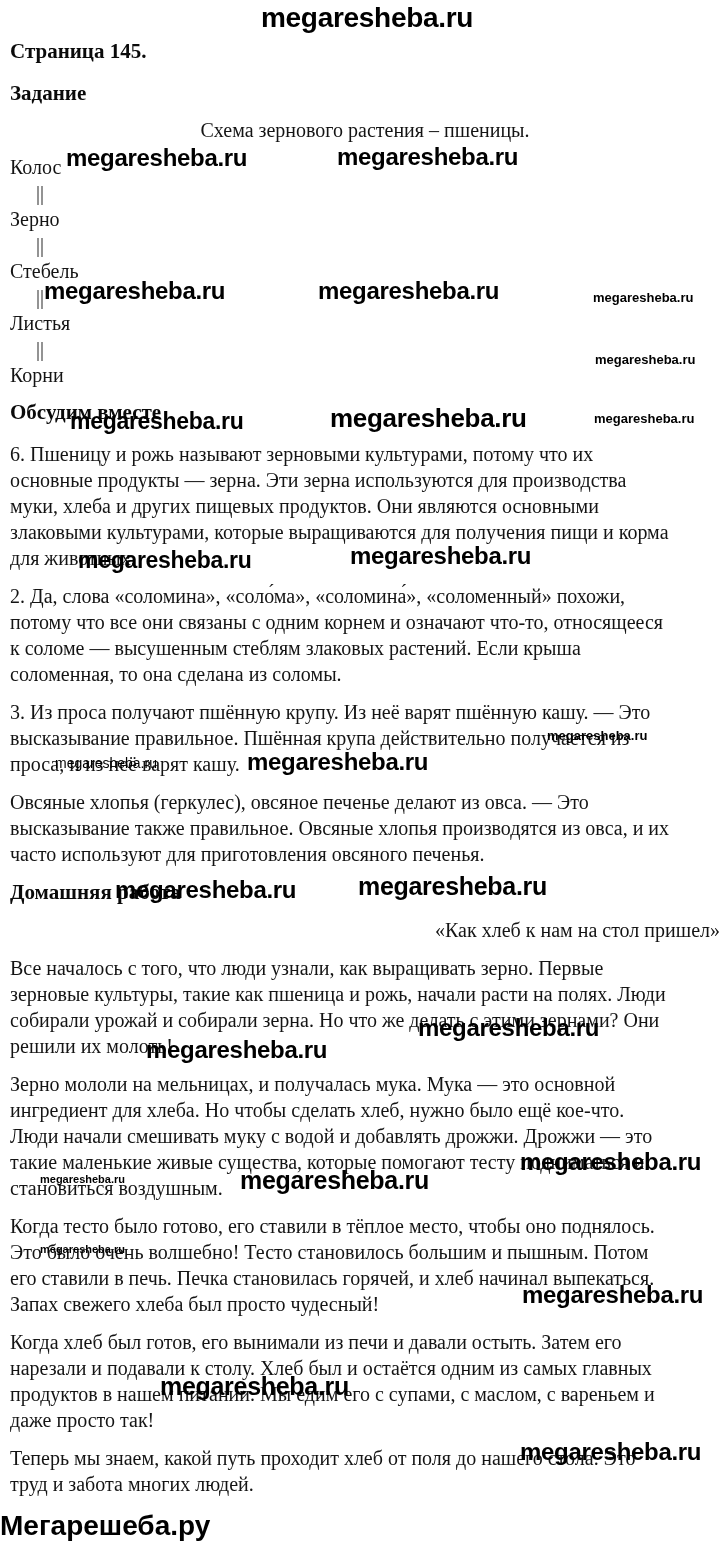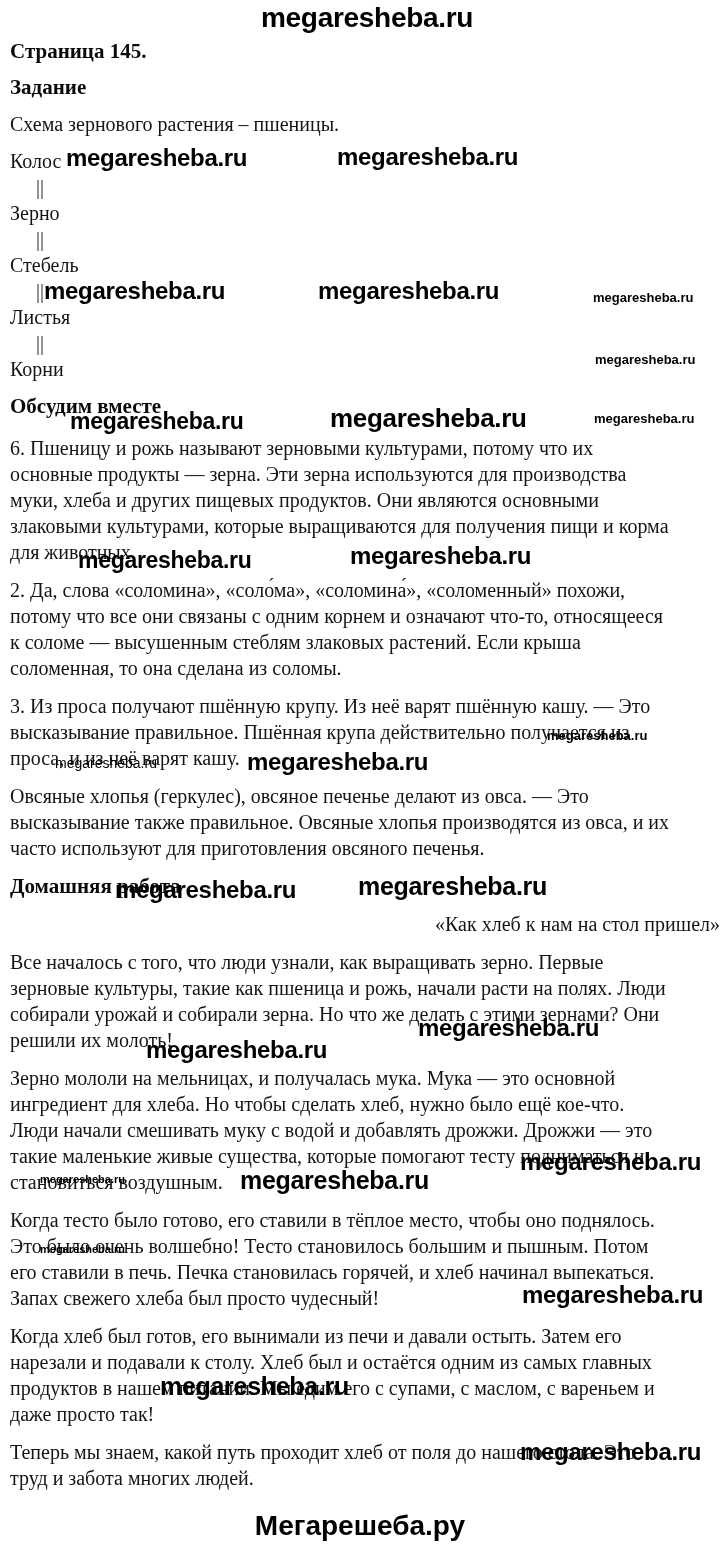--- a/index.html
+++ b/index.html
@@ -25,22 +25,22 @@
     color: #0a0a0a;
   }
   .t-serif {
     font-family: "Liberation Serif", serif;
     font-weight: 400;
     font-size: 20px;
     line-height: 26px;
     color: #141414;
   }
   .page-title   { margin-top: 38px; }
-  .task-heading { margin-top: 10px; }
-  .task-intro   { margin-top: 11px; }
+  .task-heading { margin-top: 16px; }
+  .task-intro   { margin-top: 11px; text-align: center; }
   .scheme       { margin-top: 11px; }
   .scheme-line  { font-size: 20px; line-height: 26px; white-space: pre; }
   .scheme-line.indent { padding-left: 26px; color: #2a2a2a; }
   .discuss-heading  { margin-top: 11px; }
   .homework-heading { margin-top: 12px; }
   .homework-subtitle{ margin-top: 12px; text-align: right; }
   .para {
     margin-top: 12px;
     white-space: pre;
     font-size: 20px;
@@ -56,21 +56,21 @@
     letter-spacing: -0.3px;
     white-space: nowrap;
     line-height: 1;
   }
   .wm-sm { letter-spacing: 0; }
   .wm-light { font-weight: 400; letter-spacing: 0; }
   .footer {
     position: absolute;
     left: 0; right: 0;
     top: 1510px;
-    text-align: center;
+    text-align: left;
     font-family: "Liberation Sans", sans-serif;
     font-weight: 700;
     font-size: 28px;
     color: #000000;
   }
 </style>
 </head>
 <body>
 
 <div class="page">

